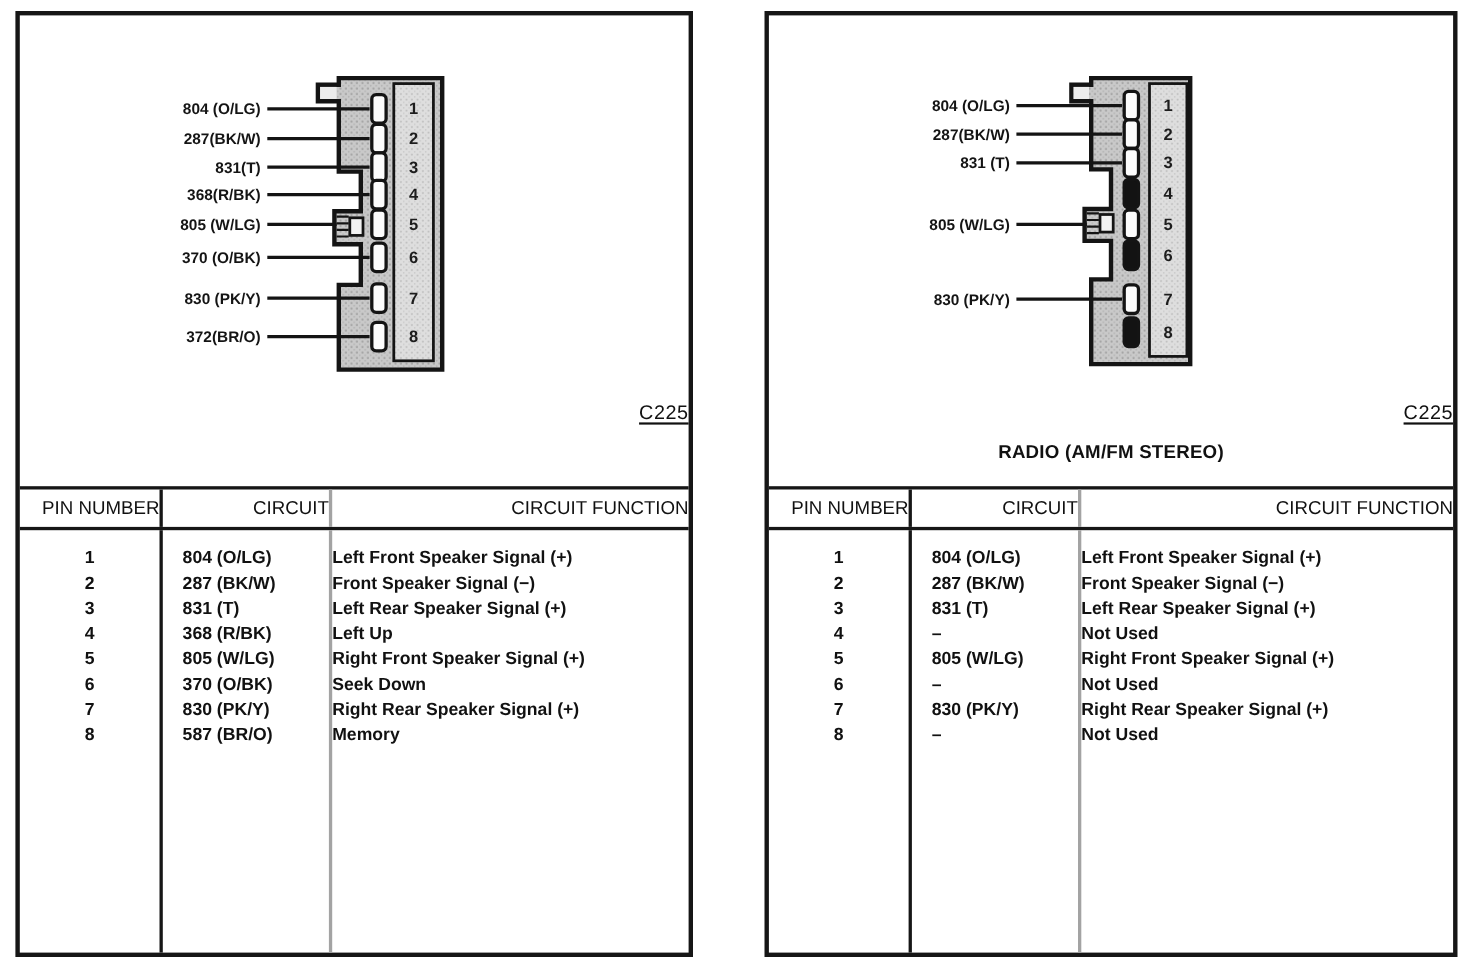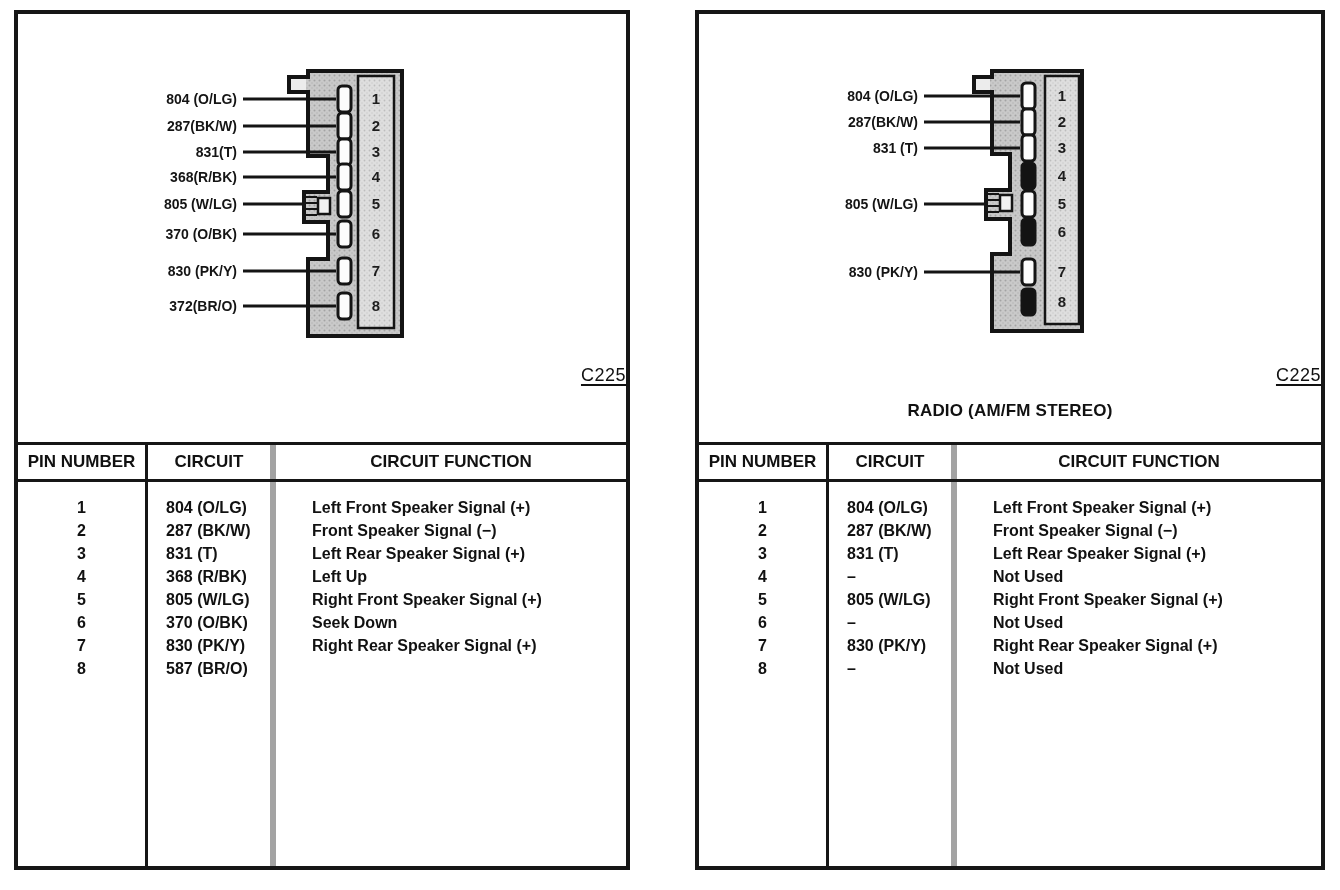--- a/index.html
+++ b/index.html
@@ -15,30 +15,30 @@
   .diagram svg{position:absolute;left:0;top:0;}
 
   .conn-id{position:absolute;left:0;right:0;top:351px;text-align:right;
            font-size:18px;font-weight:400;letter-spacing:.5px;
            text-decoration:underline;text-underline-offset:3px;text-decoration-thickness:2px;}
   .panel-title{position:absolute;left:0;right:0;top:387px;text-align:center;
                font-size:17px;font-weight:700;letter-spacing:.2px;}
 
   .thead{flex:none;height:40px;border-top:3px solid #161616;border-bottom:3px solid #161616;
          display:flex;box-sizing:border-box;}
-  .thead .hc{line-height:34px;text-align:center;font-size:17px;font-weight:700;box-sizing:border-box;}
+  .thead .hc{line-height:34px;text-align:right;font-size:17px;font-weight:400;box-sizing:border-box;}
   .tbody{flex:1;display:flex;}
   .c1{width:130px;flex:none;border-right:3px solid #161616;box-sizing:border-box;}
-  .c2{width:128px;flex:none;border-right:6px solid #a3a3a3;box-sizing:border-box;}
+  .c2{width:154px;flex:none;border-right:3px solid #a3a3a3;box-sizing:border-box;}
   .c3{flex:1;}
   .tbody .col{padding-top:14px;}
   .cell{height:23px;line-height:23px;font-size:16px;font-weight:700;white-space:nowrap;}
   .c1 .cell{text-align:center;}
   .c2 .cell{padding-left:18px;}
-  .c3 .cell{padding-left:36px;}
+  .c3 .cell{}
 
   svg text{font-family:"Liberation Sans", sans-serif;}
   .wire-lbl{font-size:14px;font-weight:700;fill:#141414;}
   .pin-num{font-size:15px;font-weight:700;fill:#1d1d1d;}
 </style>
 </head>
 <body>
 
 <div id="stage">
 
@@ -146,20 +146,21 @@
         <div class="cell">587 (BR/O)</div>
       </div>
       <div class="col c3">
         <div class="cell">Left Front Speaker Signal (+)</div>
         <div class="cell">Front Speaker Signal (−)</div>
         <div class="cell">Left Rear Speaker Signal (+)</div>
         <div class="cell">Left Up</div>
         <div class="cell">Right Front Speaker Signal (+)</div>
         <div class="cell">Seek Down</div>
         <div class="cell">Right Rear Speaker Signal (+)</div>
+        <div class="cell">Memory</div>
       </div>
     </div>
   </div>
 
   <div class="panel right">
     <div class="diagram">
       <svg width="621" height="428" viewBox="0 0 621 428">
         <defs>
           <pattern id="stipA2" width="5" height="5" patternUnits="userSpaceOnUse">
             <rect width="5" height="5" fill="#c9c9c9"></rect>

